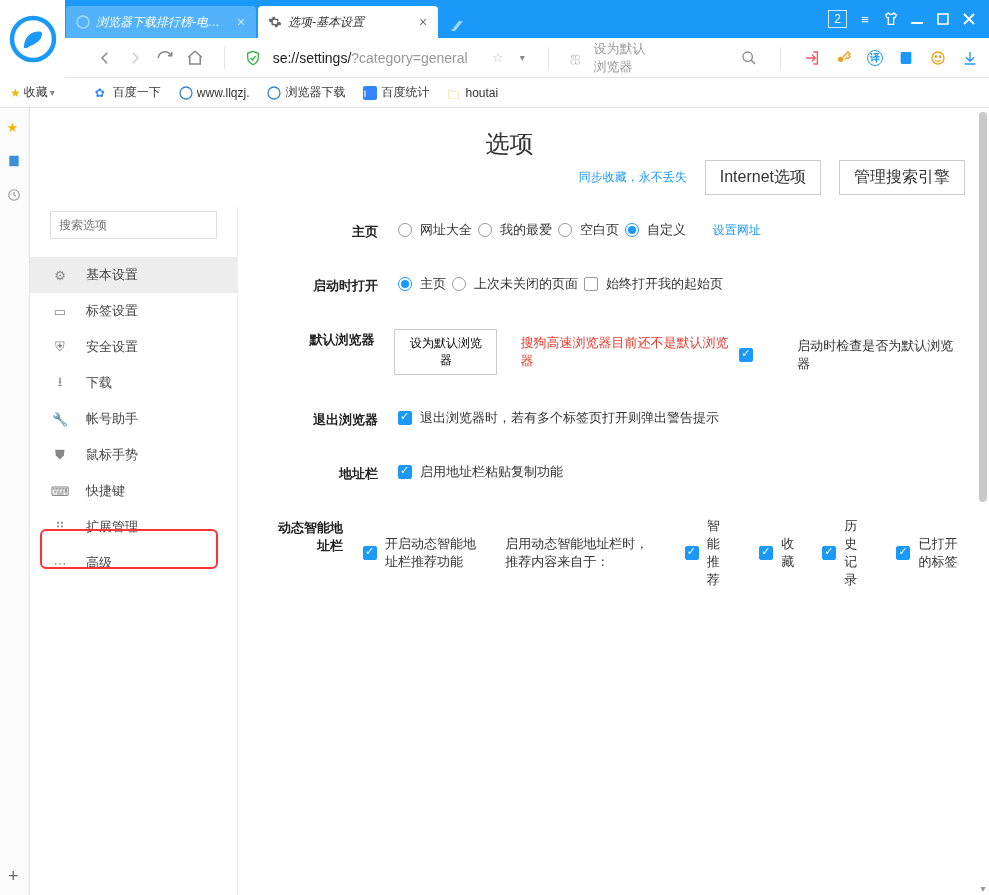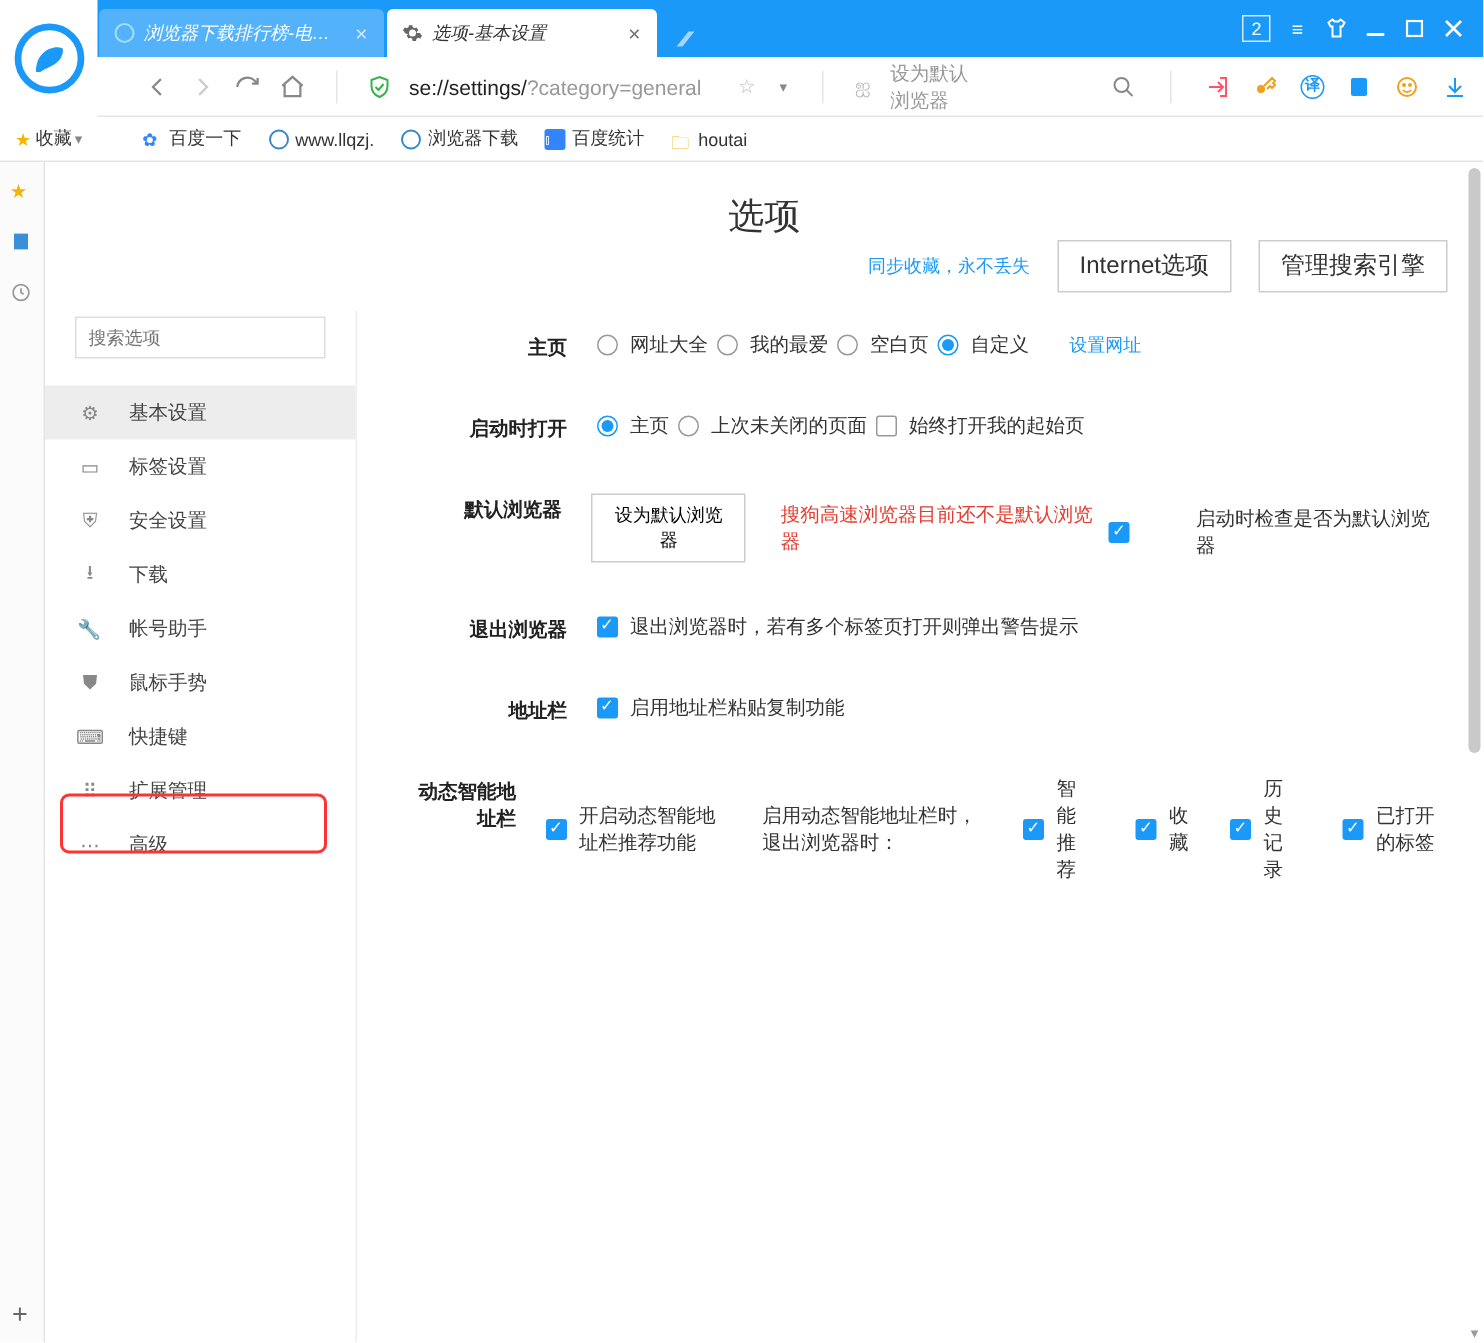--- a/index.html
+++ b/index.html
@@ -400,21 +400,21 @@
 
       <div class="formrow">
         <div class="lab">动态智能地址栏</div>
         <div class="opts">
           <div class="optline">
               <span class="checkbox checked"></span>
               <span>开启动态智能地址栏推荐功能</span>
             </div>
           <div class="optline">
               <span style="width:14px;"></span>
-              <span>启用动态智能地址栏时，退出浏览器时：</span>
+              <span>启用动态智能地址栏时，推荐内容来自于：</span>
             </div>
           <div class="optline indent">
               <span class="checkbox checked"></span>
               <span>智能推荐</span>
             </div>
           <div class="optline indent">
               <span class="checkbox checked"></span>
               <span>收藏</span>
             </div>
           <div class="optline indent">

